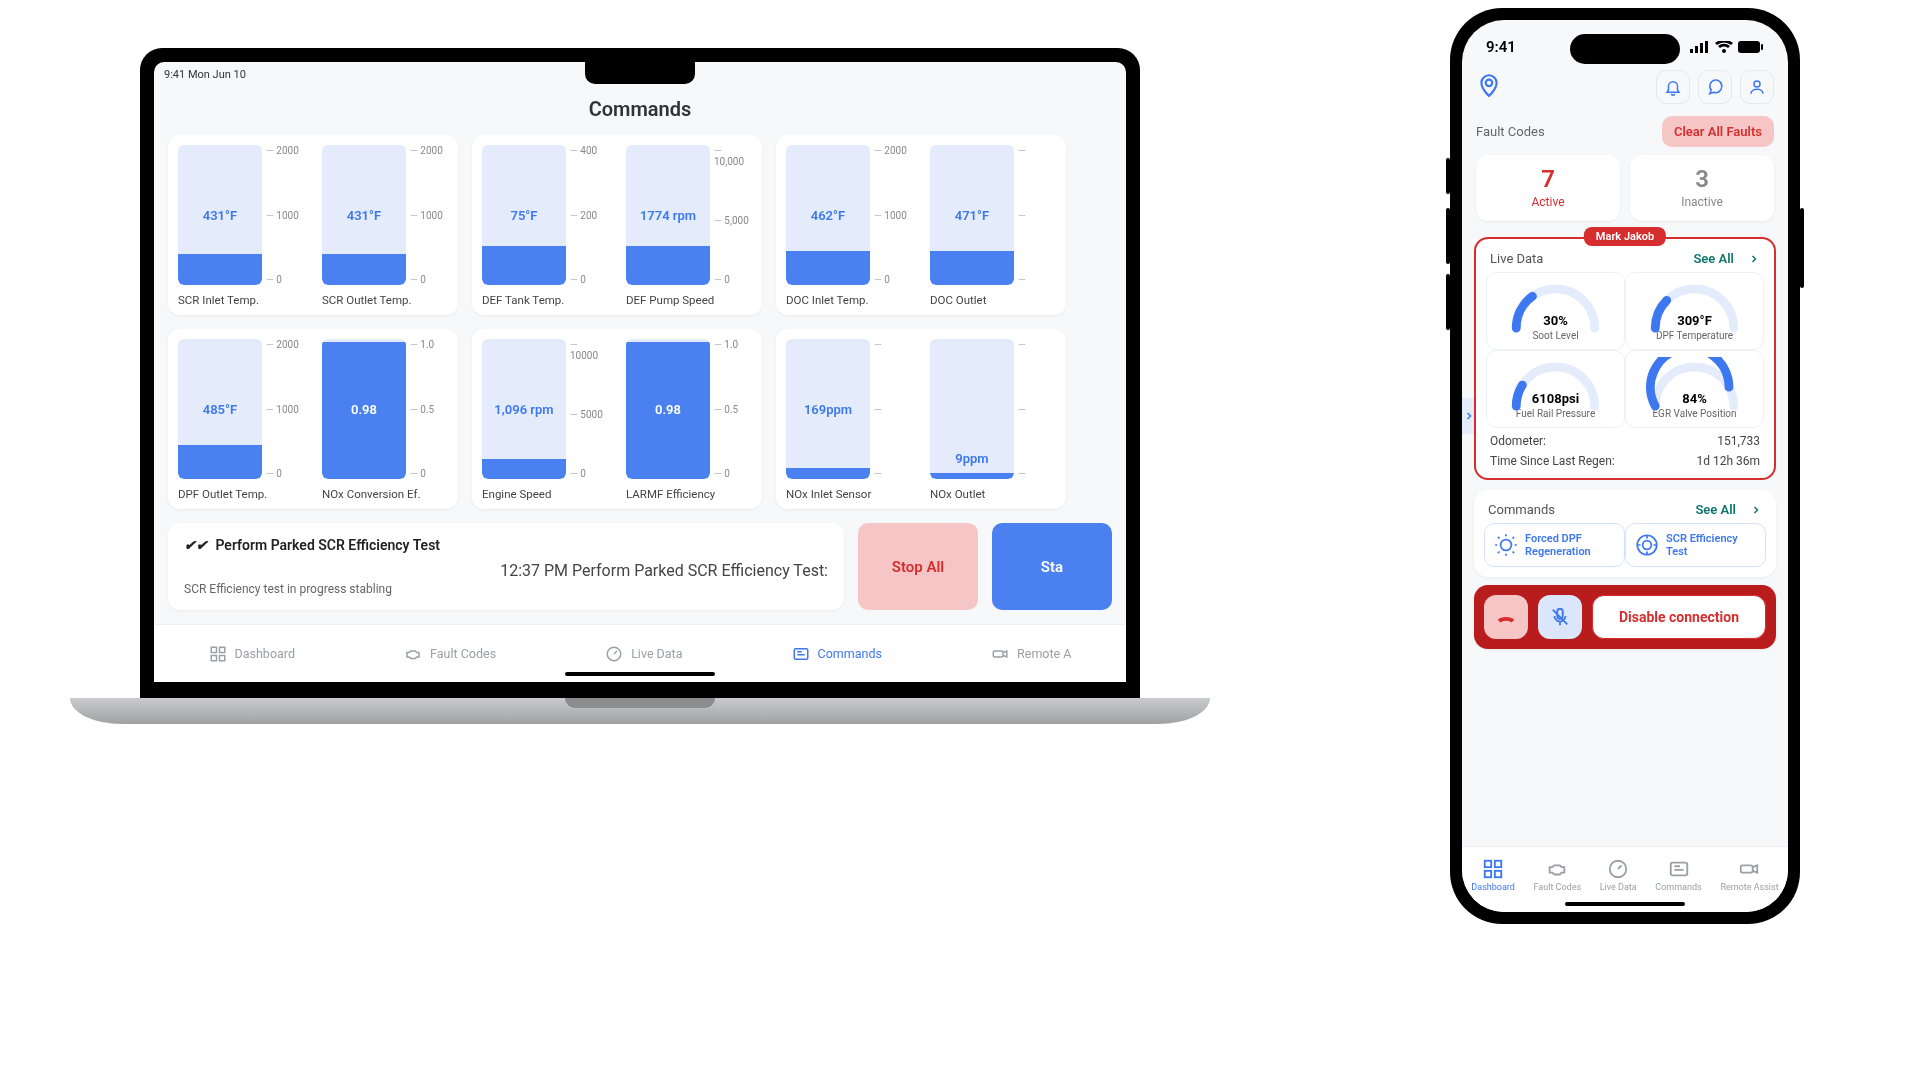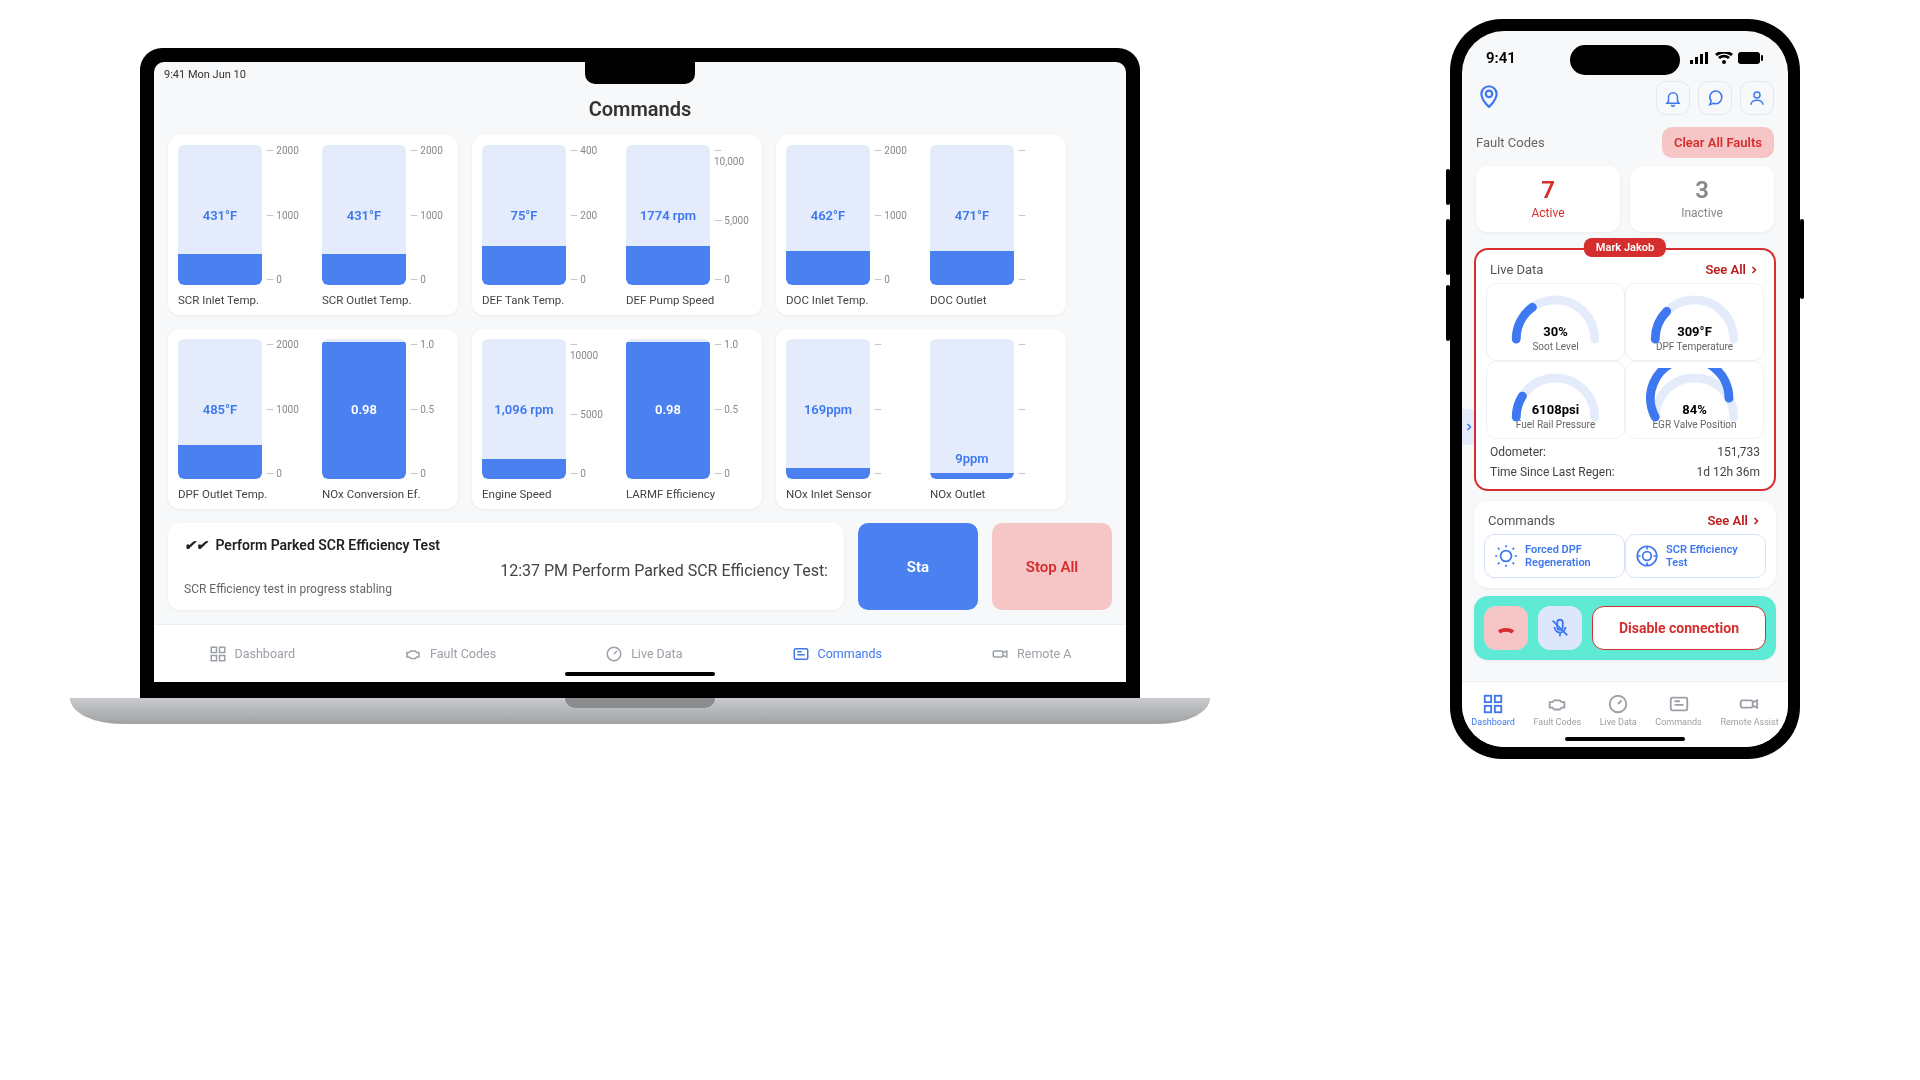--- a/index.html
+++ b/index.html
@@ -108,22 +108,22 @@
   .lap-tab { color: #9aa0a6; display: flex; align-items: center; gap: 8px; }
   .lap-tab.active { color: #3e78f0; }
   .lap-tab svg { width: 18px; height: 18px; }
   .home-indicator {
     position: absolute; bottom: 6px; left: 50%; transform: translateX(-50%);
     width: 150px; height: 4px; background: #000; border-radius: 3px;
   }
 
   
   .phone {
-    position: absolute; right: 120px; top: 19px;
-    width: 350px; height: 740px;
+    position: absolute; right: 120px; top: 8px;
+    width: 350px; height: 916px;
     background: #000; border-radius: 52px; padding: 12px;
   }
   .phone-btn { position: absolute; background: #000; border-radius: 3px; }
   .phone-btn.r1 { right: -4px; top: 200px; width: 4px; height: 80px; }
   .phone-btn.l1 { left: -4px; top: 150px; width: 4px; height: 36px; }
   .phone-btn.l2 { left: -4px; top: 200px; width: 4px; height: 56px; }
   .phone-btn.l3 { left: -4px; top: 266px; width: 4px; height: 56px; }
   .phone-screen {
     background: #f7f8fa; width: 100%; height: 100%; border-radius: 42px;
     overflow: hidden; position: relative;
@@ -177,21 +177,21 @@
   }
   .live-panel .chip {
     position: absolute; top: -12px; left: 50%; transform: translateX(-50%);
     background: #d62e2e; color: #fff; font-size: 11px; font-weight: 600;
     padding: 3px 12px; border-radius: 8px;
   }
   .panel-hd {
     display: flex; justify-content: space-between; align-items: center;
     font-size: 13px; color: #555; padding: 2px 4px 6px;
   }
-  .see-all { color: #b91c1c; font-weight: 600; display: flex; align-items: center; gap: 2px; }
+  .see-all { color: #0f766e; font-weight: 600; display: flex; align-items: center; gap: 14px; }
   .see-all svg { width: 12px; height: 12px; }
 
   .dial-grid { display: grid; grid-template-columns: 1fr 1fr; }
   .dial-card {
     border: 1px solid #eef1f6; border-radius: 10px; padding: 6px 4px 8px; text-align: center;
     position: relative;
   }
   .dial { position: relative; width: 100%; height: 54px; }
   .dial svg { width: 100%; height: 100%; }
   .dial-val { font-weight: 700; font-size: 13px; margin-top: -20px; }
@@ -212,21 +212,21 @@
   }
   .cmd-row { display: flex; gap: 0; }
   .cmd-card {
     flex: 1; border: 1px solid #d7e2fb; border-radius: 10px; padding: 8px;
     display: flex; align-items: center; gap: 6px; color: #3e78f0; font-size: 11px; font-weight: 600;
   }
   .cmd-card svg { width: 26px; height: 26px; flex-shrink: 0; }
   .cmd-card span { line-height: 1.2; }
 
   .call-bar {
-    margin: 0 12px 6px; background: #5eead4; border-radius: 14px; padding: 10px;
+    margin: 0 12px 6px; background: #b91c1c; border-radius: 14px; padding: 10px;
     display: flex; gap: 10px; align-items: center;
     box-shadow: 0 1px 3px rgba(0,0,0,.06);
   }
   .sq-btn {
     width: 44px; height: 44px; border-radius: 12px; display: flex; align-items: center; justify-content: center;
   }
   .sq-btn.red { background: #f6c6c6; color: #d62e2e; }
   .sq-btn.blue { background: #dce6fb; color: #3e78f0; }
   .sq-btn svg { width: 22px; height: 22px; }
   .disable-btn {
@@ -447,22 +447,22 @@
 
       <div class="test-row">
         <div class="test-panel">
           <div class="test-title">
             <span class="chk">✔︎✔︎</span>
             <span>Perform Parked SCR Efficiency Test</span>
           </div>
           <div class="test-sub">12:37 PM Perform Parked SCR Efficiency Test:</div>
           <div class="test-sub2">SCR Efficiency test in progress stabling</div>
         </div>
+        <div class="btn btn-danger">Stop All</div>
         <div class="btn btn-primary">Sta</div>
-        <div class="btn btn-danger">Stop All</div>
       </div>
 
       <div class="lap-tabbar">
         <div class="lap-tab">
           <svg viewBox="0 0 24 24" fill="none" stroke="currentColor" stroke-width="2">
               <rect x="3" y="3" width="7" height="7"></rect>
               <rect x="14" y="3" width="7" height="7"></rect>
               <rect x="3" y="14" width="7" height="7"></rect>
               <rect x="14" y="14" width="7" height="7"></rect>
             </svg>

